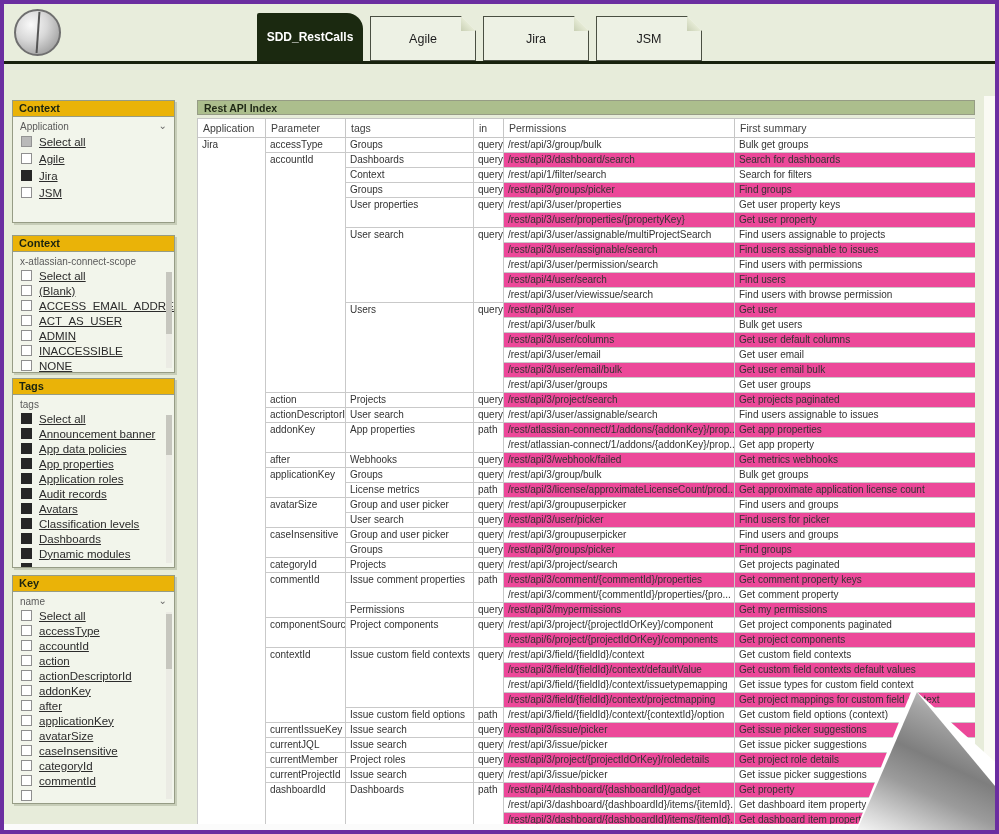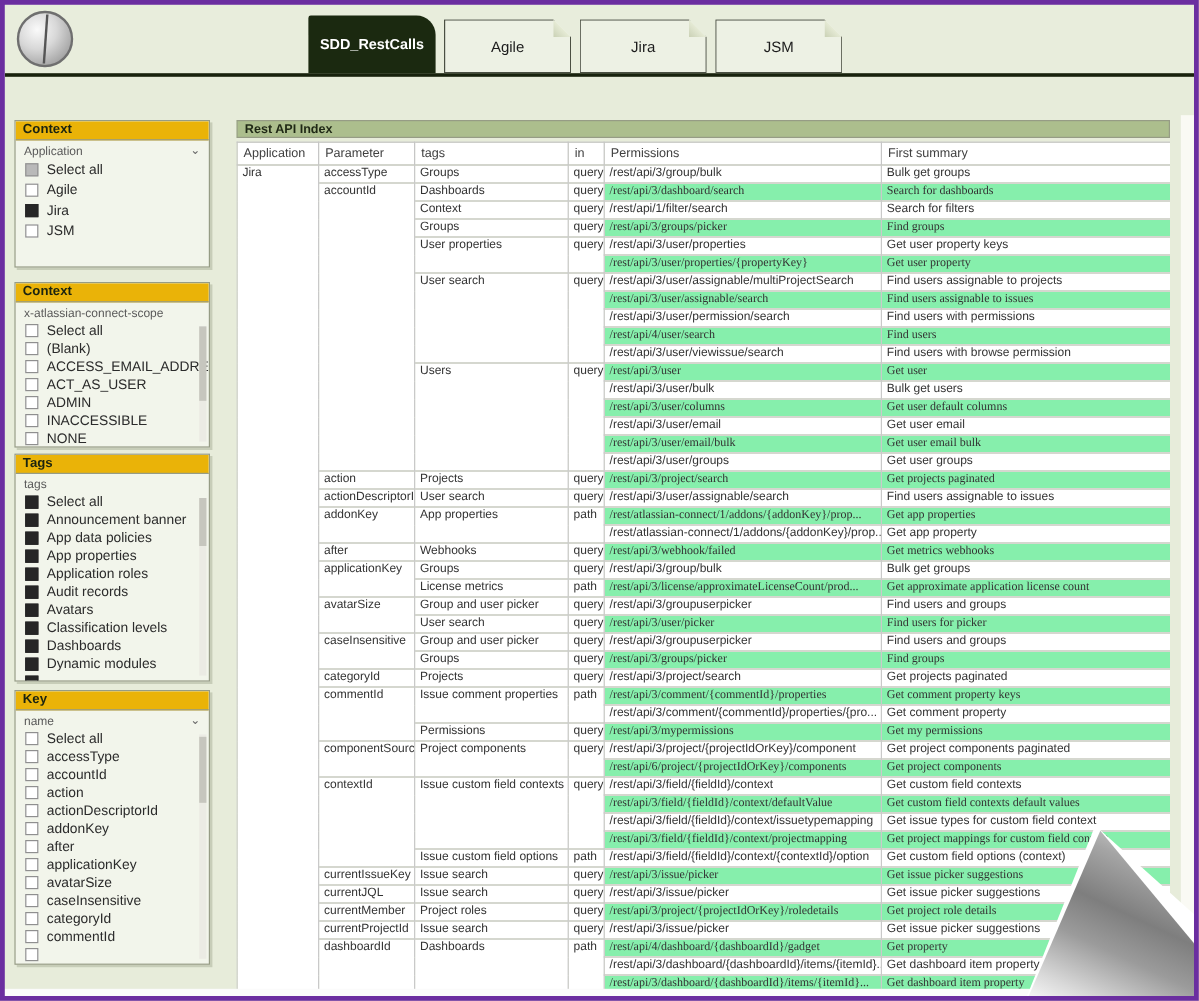--- a/index.html
+++ b/index.html
@@ -70,21 +70,21 @@
     border-bottom:1px solid #969C85;
   }
   .slicer-field {
     display:flex; justify-content:space-between; align-items:center;
     font-size:10px; color:#5a5a5a; padding:3px 7px 1px 7px; height:16px;
   }
   .chev { font-size:10px; color:#6a6a6a; line-height:6px; }
   .slicer-items { overflow:hidden; }
   .slicer-item {
     display:flex; align-items:center; gap:7px;
-    padding-left:8px; font-size:11.5px; color:#2b2b2b; height:15px;
+    padding-left:8px; font-size:11.5px; color:#2b2b2b; height:15px;text-decoration:underline;
   }
   .slicer.tall-items .slicer-item { height:17px; }
   .cb { width:11px; height:11px; border:1px solid #8f8f8f; background:#fff; flex:none; }
   .cb.checked { background:#262626; border-color:#262626; }
   .cb.partial { background:#b9b9b9; border-color:#939393; }
   .sb {
     position:absolute; right:2px; width:6px; background:#EBEBE4;
   }
   .sb .thumb { position:absolute; left:0; right:0; background:#C6C6BE; }
 
@@ -105,21 +105,21 @@
   .matrix th {
     height:19px; background:#fff; border:1px solid #C6C6C6;
     font-size:10.5px; font-weight:normal; color:#404040;
     text-align:left; padding:0 5px; white-space:nowrap; overflow:hidden;
   }
   .matrix td {
     height:15px; line-height:14px; background:#fff; border:1px solid #C9C9C9;
     font-size:10px; color:#333; text-align:left; padding:0 4px;
     white-space:nowrap; overflow:hidden; vertical-align:top;
   }
-  .matrix td.band { background:#86efac;font-family:Liberation Serif, serif; }
+  .matrix td.band { background:#ec4899; }
 
   
   .right-strip {
     position:absolute; right:0; top:92px; bottom:0; width:11px;
     background:#FAFAF4; z-index:3;
   }
   .bottom-strip {
     position:absolute; left:0; right:0; bottom:0; height:6px;
     background:#FBFBFB; z-index:4;
   }

